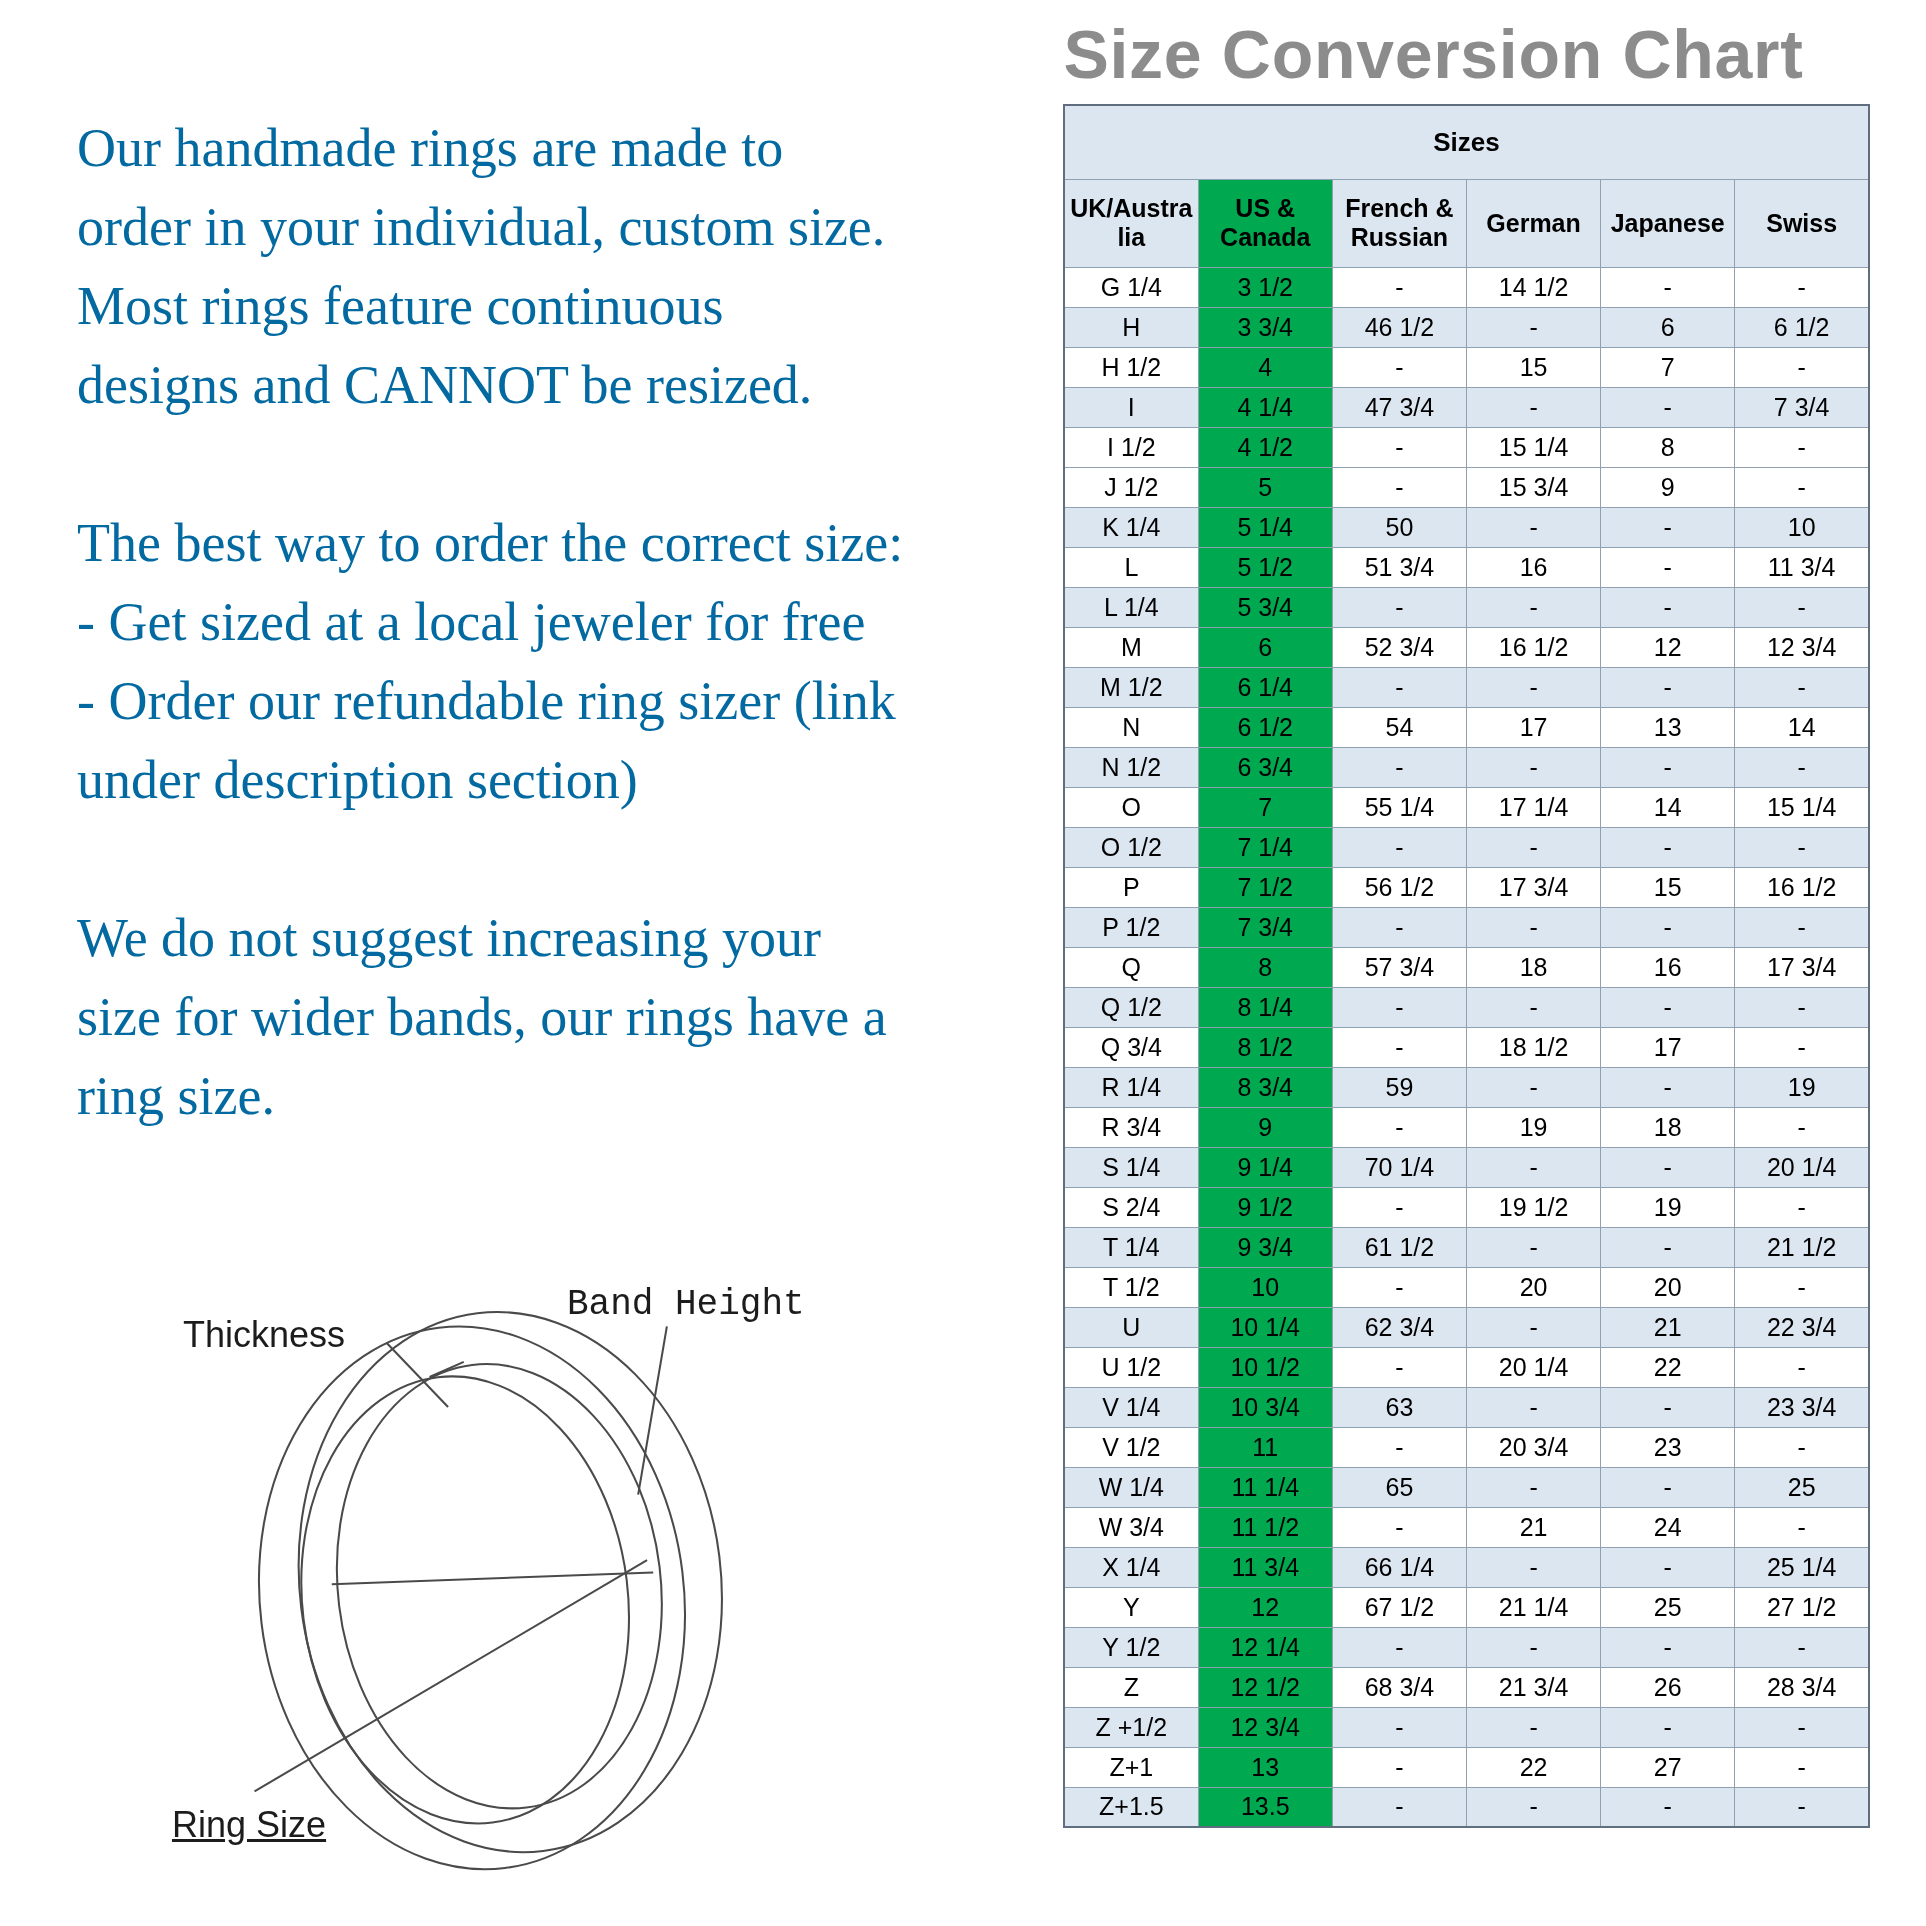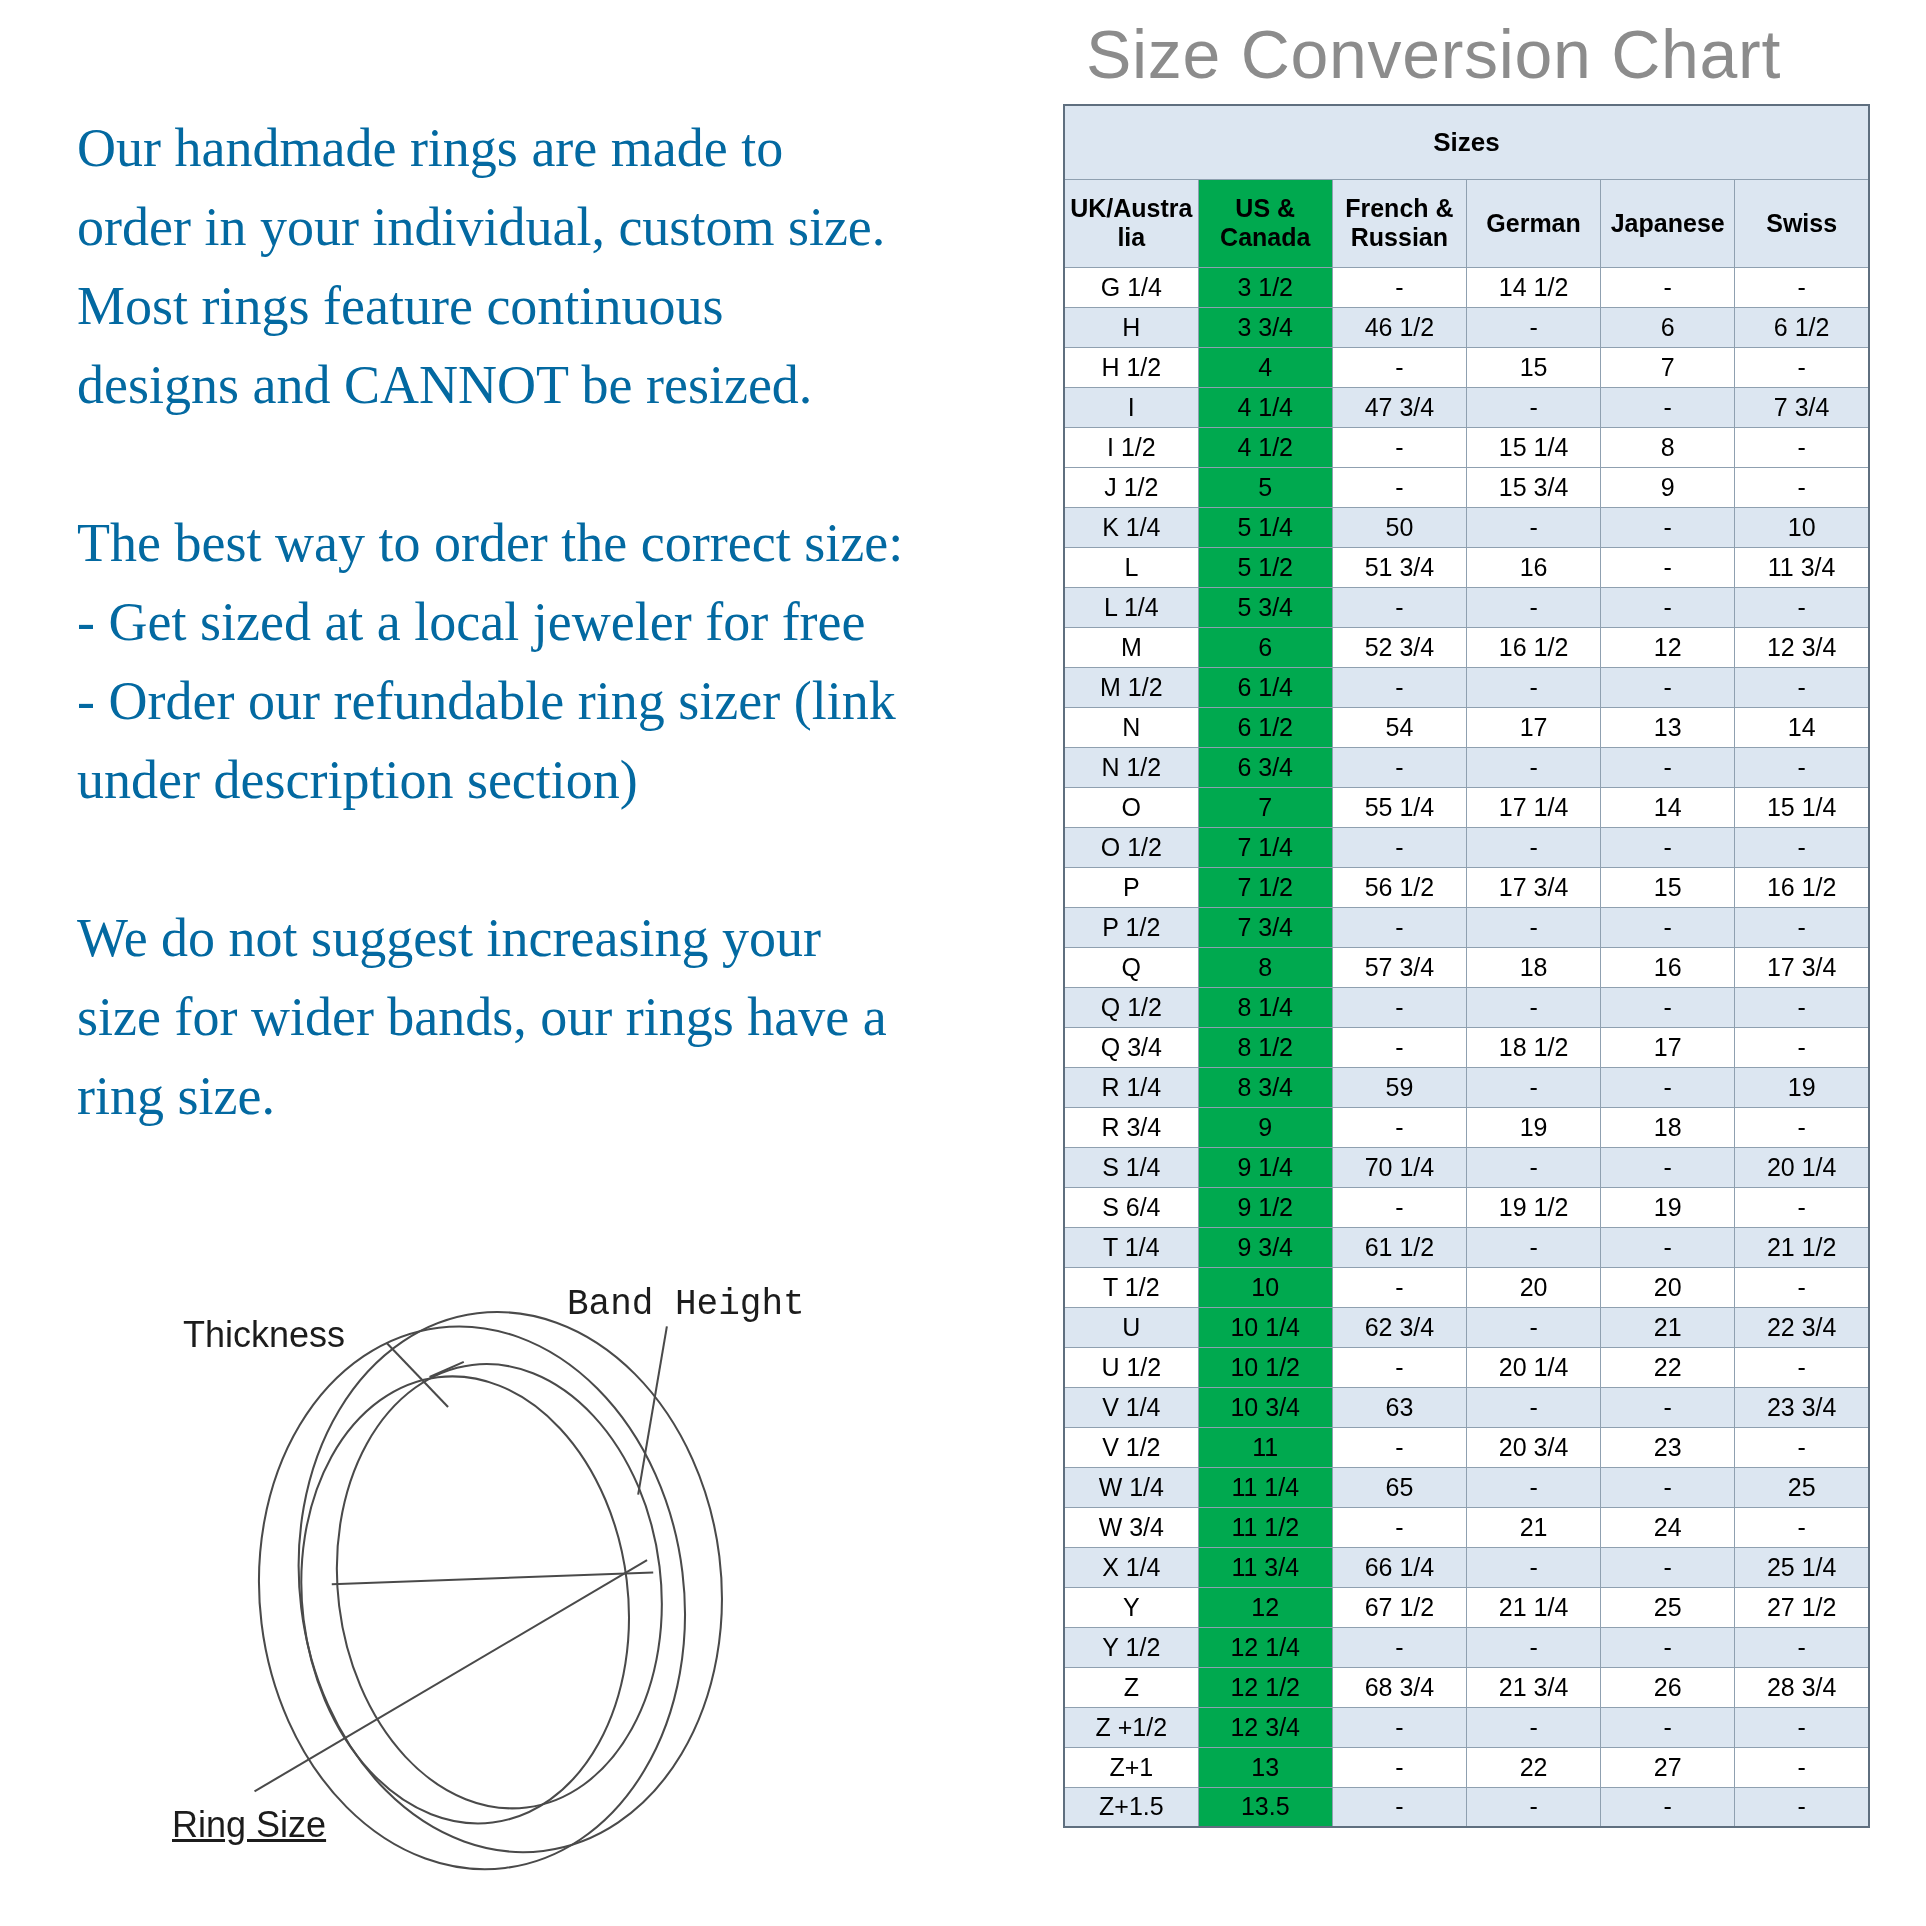--- a/index.html
+++ b/index.html
@@ -2,21 +2,21 @@
 <html style="font-size:11px"><head>
 <meta charset="utf-8">
 <style>
   * { margin:0; padding:0; box-sizing:border-box; }
   html, body { width:1926px; height:1926px; background:#ffffff; }
   body { position:relative; overflow:hidden; font-family:"Liberation Sans", sans-serif; color:#000; }
 
   
   .page-title {
     position:absolute; left:1006px; top:15px; width:855px;
-    text-align:center; font-size:68px; font-weight:normal;
+    text-align:center; font-size:68px; font-weight:bold;
     color:#8c8c8c; font-family:"Liberation Sans", sans-serif;
     letter-spacing:0.7px;
   }
 
   
   .left-text {
     position:absolute; left:77px; top:109px; width:978px;
     font-family:"Liberation Serif", serif; font-size:54px;
     line-height:79px; color:#0369a1;
   }
@@ -296,21 +296,21 @@
       </tr>
       <tr class="alt">
         <td>S 1/4</td>
         <td class="us-col">9 1/4</td>
         <td>70 1/4</td>
         <td>-</td>
         <td>-</td>
         <td>20 1/4</td>
       </tr>
       <tr>
-        <td>S 6/4</td>
+        <td>S 2/4</td>
         <td class="us-col">9 1/2</td>
         <td>-</td>
         <td>19 1/2</td>
         <td>19</td>
         <td>-</td>
       </tr>
       <tr class="alt">
         <td>T 1/4</td>
         <td class="us-col">9 3/4</td>
         <td>61 1/2</td>

